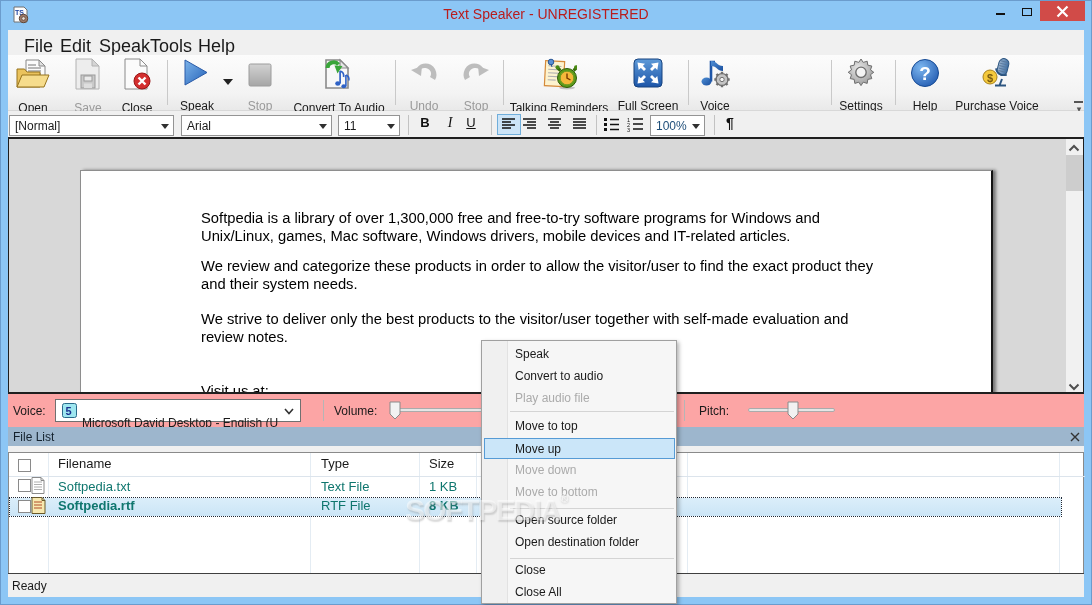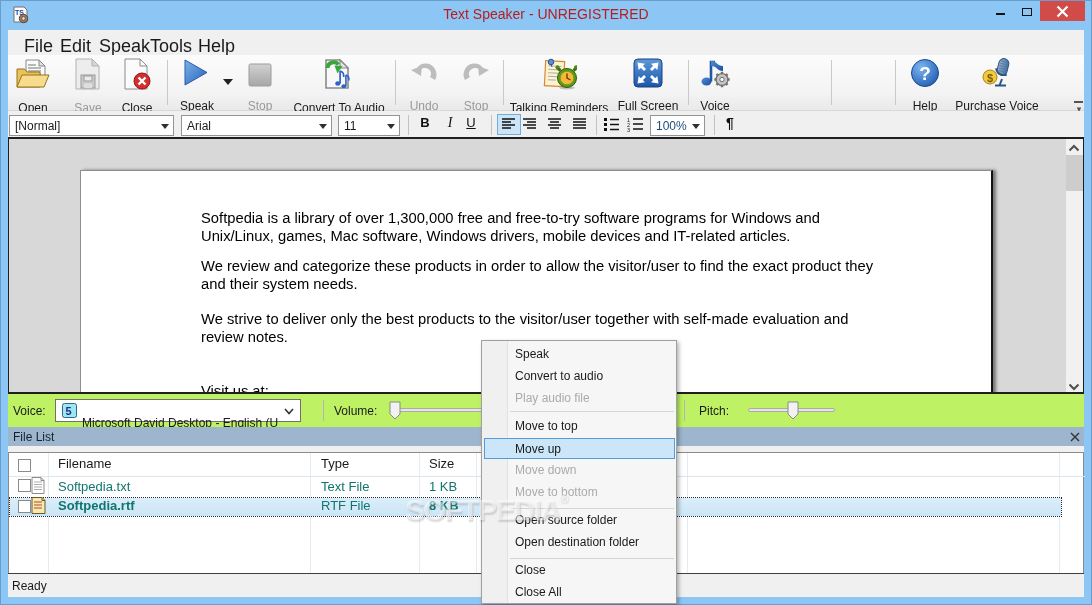--- a/index.html
+++ b/index.html
@@ -25,21 +25,21 @@
 .carrow { position:absolute; right:4px; top:8px; width:0; height:0; border-left:4px solid transparent; border-right:4px solid transparent; border-top:5px solid #303030; }
 .fsep { position:absolute; top:4px; width:1px; height:20px; background:#c2c2c2; }
 .fbtn { position:absolute; top:4px; width:22px; height:21px; text-align:center; font-size:13px; color:#111; }
 
 #docarea { position:absolute; left:0; top:107px; width:1076px; height:257px; background:#d8d8d8; border:2px solid #1f1f1f; border-left-width:1.5px; border-right-width:1.5px; overflow:hidden;padding-left:12px; }
 #page { position:absolute; left:71px; top:31px; width:913px; height:300px; background:#fff; border:1px solid #8e8e8e; border-right:2px solid #141414; box-shadow:3px 0 3px rgba(0,0,0,0.45); }
 .doctext { position:absolute; left:192px; font-size:14.75px; color:#000; white-space:nowrap; }
 #vscroll { position:absolute; right:0px; top:0px; width:17px; height:253px; background:#f1f1f1; }
 #vthumb { position:absolute; left:0px; top:16px; width:17px; height:36px; background:#cdcdcd; }
 
-#voicebar { position:absolute; left:0; top:364px; width:1076px; height:33px; background:#bef264; font-size:12px; color:#1a1a1a; }
+#voicebar { position:absolute; left:0; top:364px; width:1076px; height:33px; background:#fca5a5; font-size:12px; color:#1a1a1a; }
 
 #flbar { position:absolute; left:0; top:397px; width:1076px; height:19px; background:#9db6cd; font-size:12px; color:#14222e; }
 
 #table { position:absolute; left:0; top:422px; width:1076px; height:121px; background:#fff; border:1px solid #8a8a8a; border-bottom:none; }
 .gline { position:absolute; top:0; width:1px; height:121px; background:#e4ecf3; }
 .hdr, .hdr2 { position:absolute; top:2.5px; font-size:13px; color:#1a1a1a; }
 .cell { position:absolute; font-size:13px; color:#0f766e; white-space:nowrap; }
 .cb { position:absolute; width:13px; height:13px; background:#fff; border:1px solid #8a8a8a; }
 #selrow { position:absolute; left:1px; top:45px; width:1051px; height:18px; background:linear-gradient(#dbeefa,#cbe5f6); outline:1px dotted #1f2937; outline-offset:0px; }
 
@@ -235,20 +235,33 @@
           <circle cx="23" cy="21.5" r="2.2" fill="#f4f4f4" stroke="#6f6f6f"></circle>
           <g stroke="#6f6f6f" stroke-width="2.4">
               <path d="M23 13.8 v2.4 M23 26.8 v2.4 M15.3 21.5 h2.4 M28.3 21.5 h2.4 M17.5 16 l1.7 1.7 M26.8 25.3 l1.7 1.7 M28.5 16 l-1.7 1.7 M19.2 25.3 l-1.7 1.7"></path>
             </g>
         </svg>
         <div class="tlabel">Voice</div>
       </div>
 
       <div class="tsep" style="left:823px"></div>
 
+      <div class="tbtn" style="left:823px;width:60px">
+        <svg width="32" height="30" viewBox="0 0 32 30">
+          <defs>
+              <radialGradient id="gr" cx="0.4" cy="0.35" r="0.8">
+            <stop offset="0" stop-color="#e8e8e8"></stop>
+                <stop offset="1" stop-color="#8f8f8f"></stop>
+          </radialGradient>
+            </defs>
+          <path d="M16 1 l2.2 3.4 4 -1.2 0.6 4 4 0.8 -1.3 3.9 3.3 2.4 -3.3 2.4 1.3 3.9 -4 0.8 -0.6 4 -4 -1.2 -2.2 3.4 -2.2 -3.4 -4 1.2 -0.6 -4 -4 -0.8 1.3 -3.9 -3.3 -2.4 3.3 -2.4 -1.3 -3.9 4 -0.8 0.6 -4 4 1.2 z" fill="url(#gr)" stroke="#6f6f6f"></path>
+          <circle cx="16" cy="14.3" r="5.2" fill="#f4f4f4" stroke="#6f6f6f" stroke-width="1.4"></circle>
+        </svg>
+        <div class="tlabel">Settings</div>
+      </div>
       <div class="tsep" style="left:887px"></div>
 
       <div class="tbtn" style="left:895px;width:44px">
         <svg width="30" height="30" viewBox="0 0 30 30">
           <defs>
               <radialGradient id="hl" cx="0.35" cy="0.3" r="0.85">
             <stop offset="0" stop-color="#7cb6ef"></stop>
                 <stop offset="1" stop-color="#1c55ad"></stop>
           </radialGradient>
             </defs>

